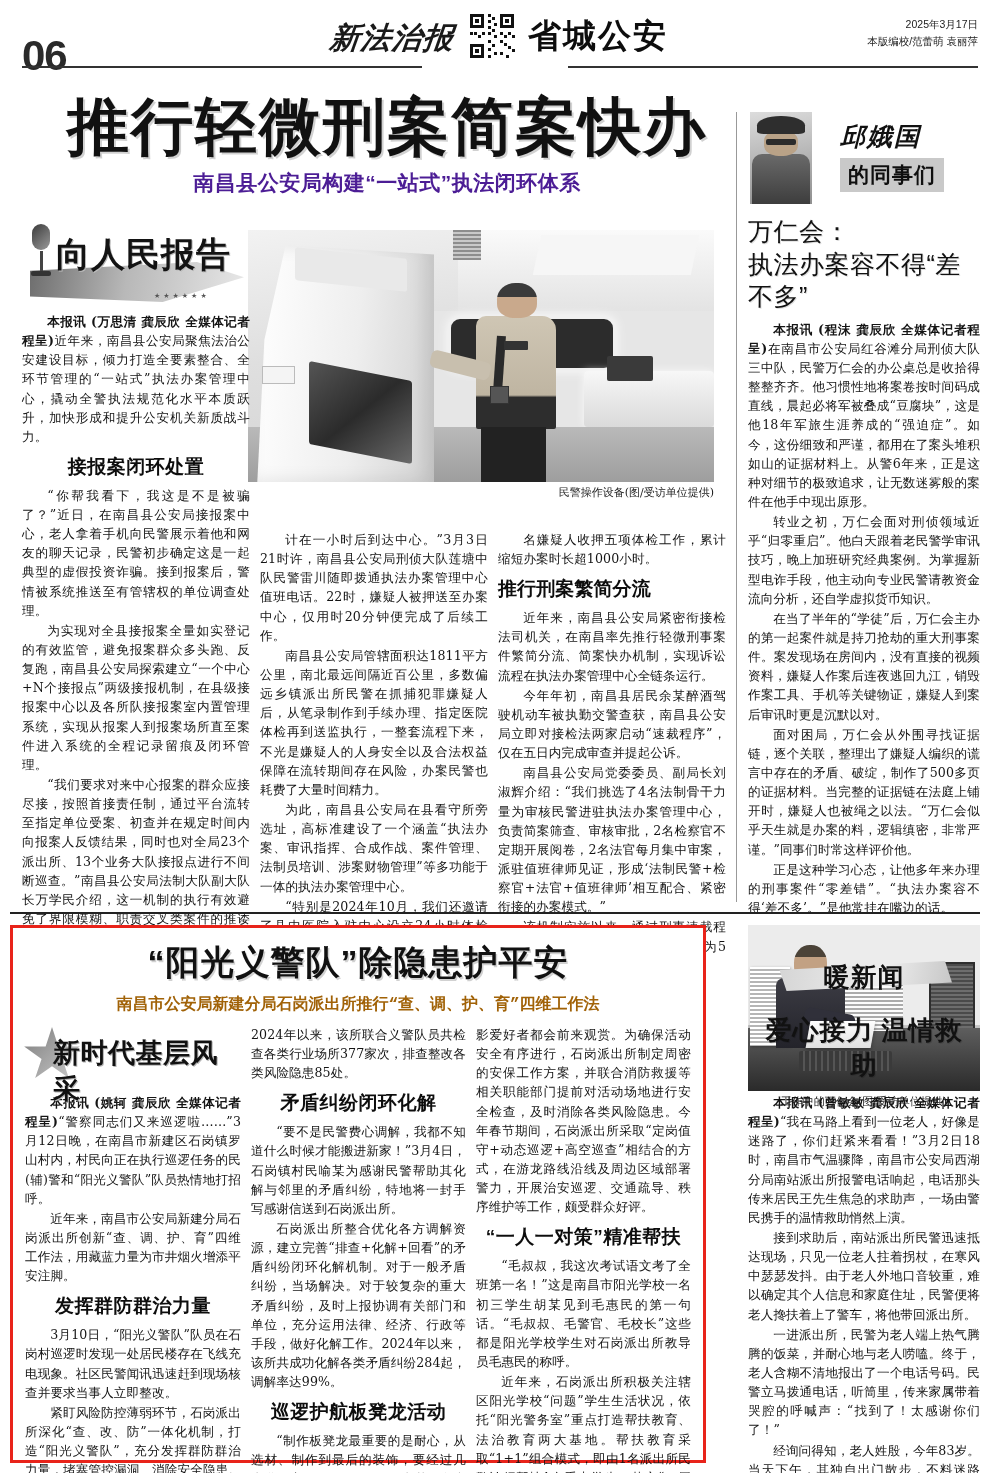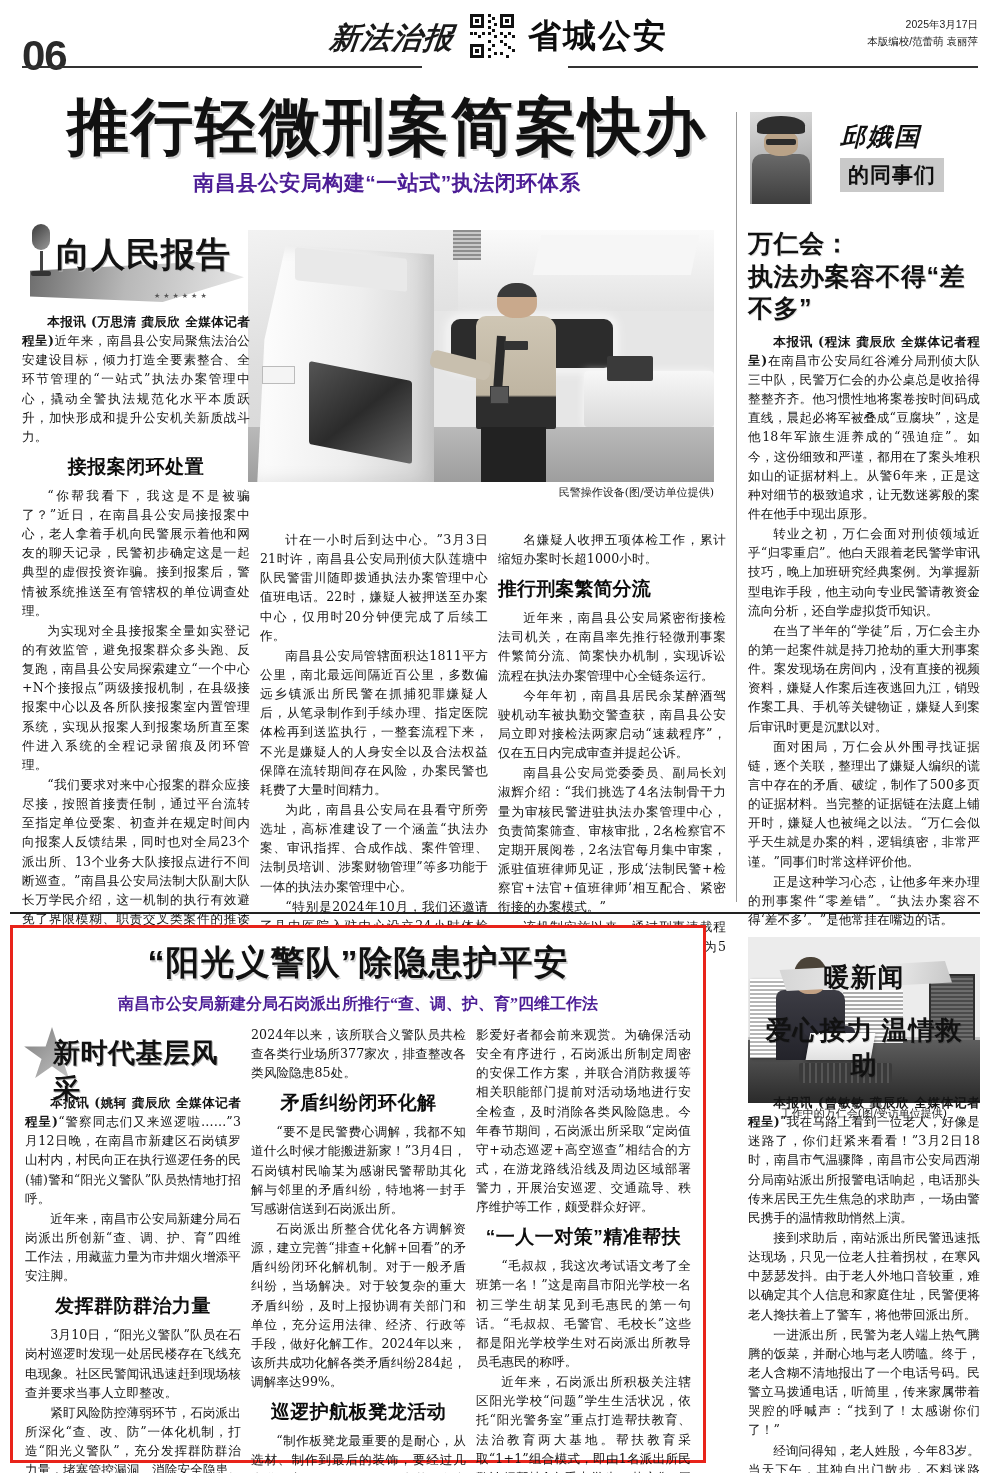--- a/index.html
+++ b/index.html
@@ -286,24 +286,24 @@
   }
   .cb-sub {
     position: absolute; left: 92px; top: 46px;
     background: #c9c9c9;
     padding: 3px 8px;
     font-size: 21px; font-weight: 700;
     font-family: "Liberation Sans", sans-serif;
     letter-spacing: 1px; color: #0f0f0f;
   }
   .side-headline {
-    font-size: 25px; font-weight: 700;
+    font-size: 25px; font-weight: 400;
     font-family: "Liberation Sans", sans-serif;
     line-height: 1.25; letter-spacing: 0.5px;
-    margin: 20px 0 8px;
+    margin: 8px 0 8px;
     text-shadow: 1px 1px 0 rgba(0,0,0,0.13);
   }
 
   
   .rule-h { height: 2px; background: #222; }
   .rule-v { width: 1px; background: #999; }
 
   
   .redbox {
     position: absolute; left: 10px; top: 925px;
@@ -313,22 +313,22 @@
   }
   .redbox-inner { padding: 12px 12px 8px; }
   .rb-headline {
     text-align: center; font-size: 34px; font-weight: 700;
     font-family: "Liberation Sans", sans-serif;
     letter-spacing: 1px;
     text-shadow: 1.5px 1.5px 0 rgba(0,0,0,0.18);
   }
   .rb-sub {
     text-align: center; font-size: 16px; font-weight: 700;
-    font-family: Liberation Serif, serif;
-    margin-top: 8px; color: #4c1d95;
+    font-family: Liberation Mono, monospace;
+    margin-top: 8px; color: #a16207;
   }
   .rb-cols {
     display: flex; gap: 10px; margin-top: 10px;
   }
   .rb-col { width: 216px; }
 
   
   .ornament-star {
     position: relative; width: 216px; height: 62px; margin-bottom: 6px;
   }

